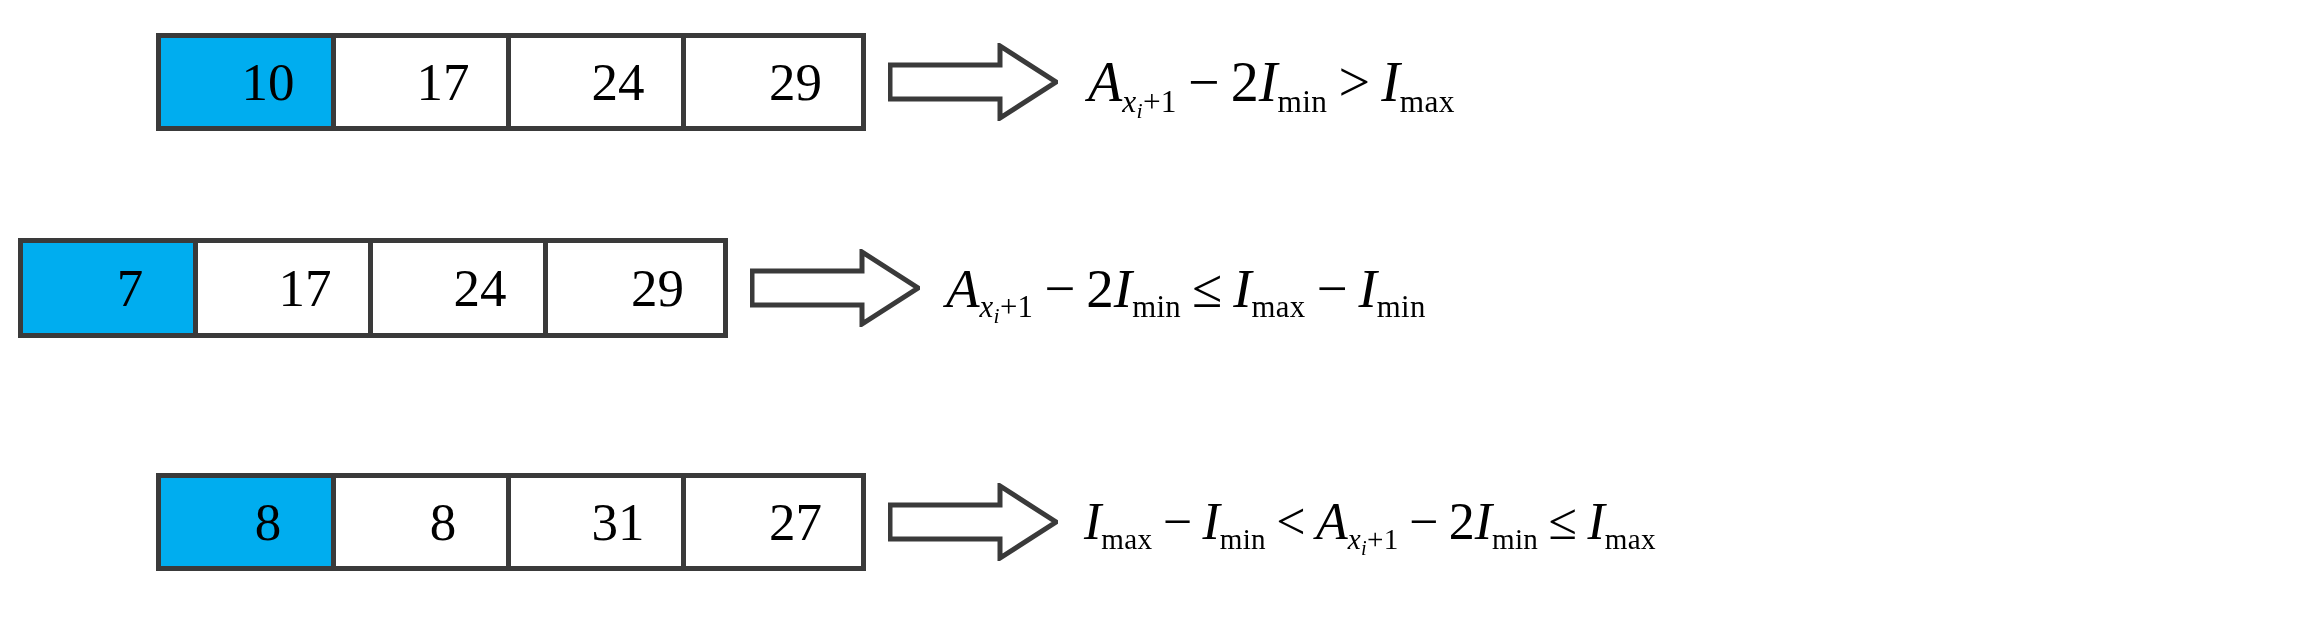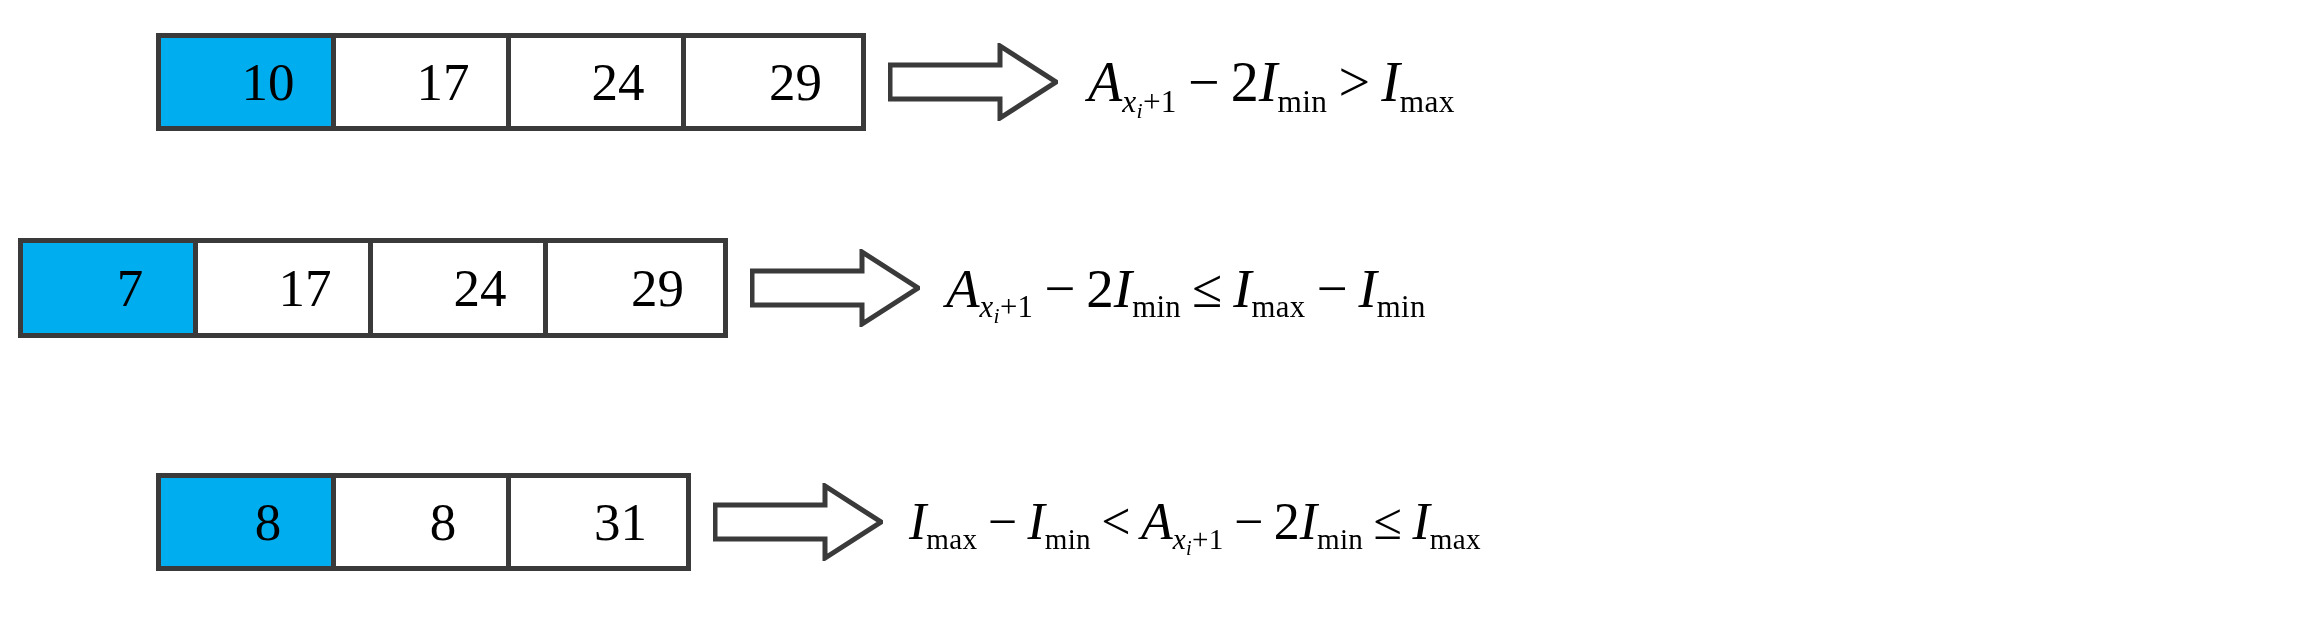--- a/index.html
+++ b/index.html
@@ -182,20 +182,21 @@
         <span class="sub">min</span>
     </div>
   </div>
 
   <div class="row" id="row-3">
 
     <div class="array">
       <div class="cell highlight">8</div>
       <div class="cell">8</div>
       <div class="cell">31</div>
+      <div class="cell">27</div>
     </div>
 
     <div class="arrow-wrap">
       <svg class="block-arrow" width="170" height="78" viewBox="0 0 170 78">
         <polygon points="2,22 112,22 112,3 168,39 112,75 112,56 2,56" fill="#ffffff" stroke="#3a3a3a" stroke-width="5" stroke-linejoin="miter"></polygon>
       </svg>
     </div>
 
     <div class="formula">
       <span class="var">I</span>

